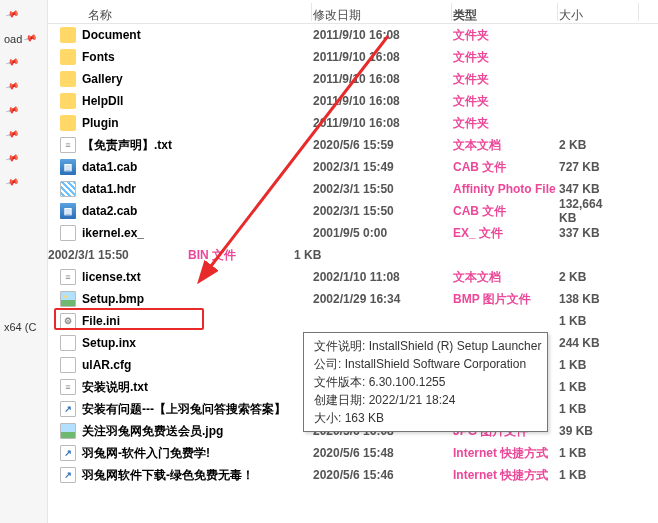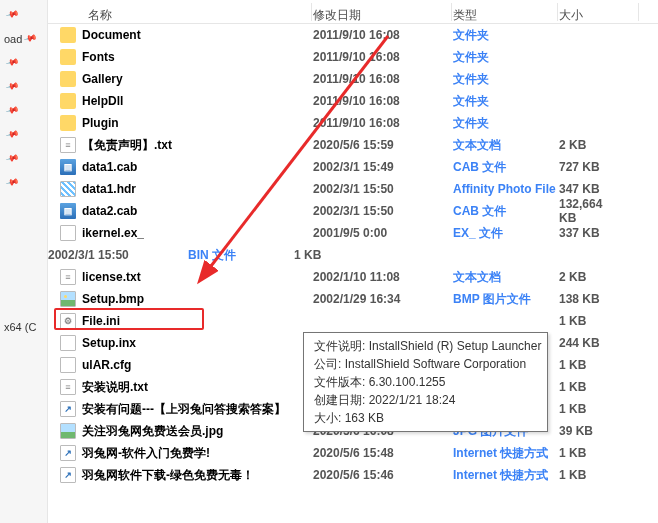--- a/index.html
+++ b/index.html
@@ -35,39 +35,39 @@
   .header {
     display: flex;
     border-bottom: 1px solid #e6e6e6;
     color: #4b4b4b;
     height: 24px;
     align-items: center;
     position: relative;
   }
   .col-name { width: 265px; padding-left: 40px; }
   .col-date { width: 140px; }
-  .col-type { width: 106px; }
+  .col-type { width: 106px; font-weight: bold; }
   .col-size { width: 70px; text-align: right; padding-right: 8px; }
   .header .sep {
     position: absolute; top: 3px; height: 18px; width: 1px; background: #e6e6e6;
   }
   .rows { display: flex; flex-direction: column; font-weight: bold; }
   .row {
     display: flex; align-items: center;
     height: 22px;
     position: relative;
   }
   .row .cell-name {
     width: 265px;
     display: flex; align-items: center; gap: 6px;
     padding-left: 12px;
     white-space: nowrap; overflow: hidden;
   }
   .row .cell-date { width: 140px; color: #555; }
-  .row .cell-type { width: 106px; color: #3b82f6; white-space: nowrap; }
+  .row .cell-type { width: 106px; color: #ec4899; white-space: nowrap; }
   .row .cell-size { width: 70px; padding-right: 8px; color: #555; }
   .icon {
     width: 16px; height: 16px;
     display: inline-flex; align-items: center; justify-content: center;
     font-size: 12px;
   }
   .icon-folder { background: #ffd867; border-radius: 2px; }
   .icon-folder::before {
     content: ""; position: relative; top: -6px; left: -4px;
     width: 7px; height: 3px; background: #ffd867; border-radius: 1px 1px 0 0;

